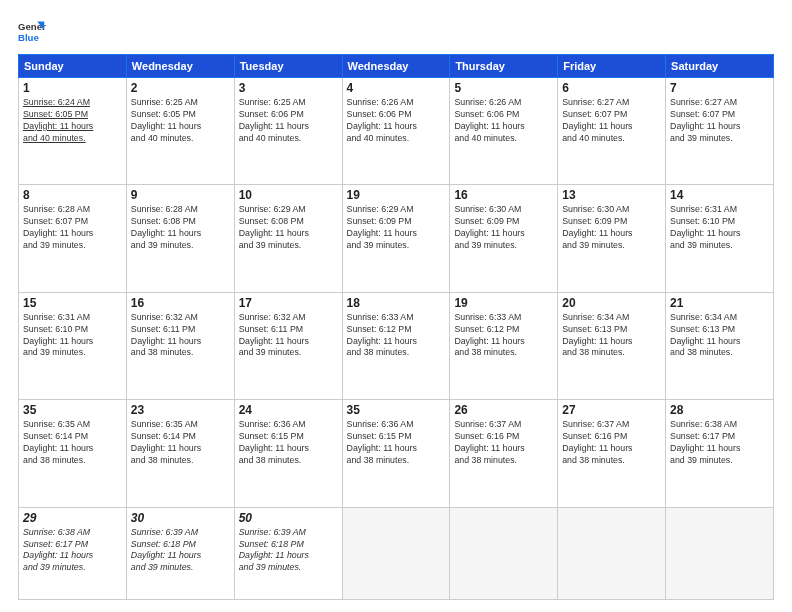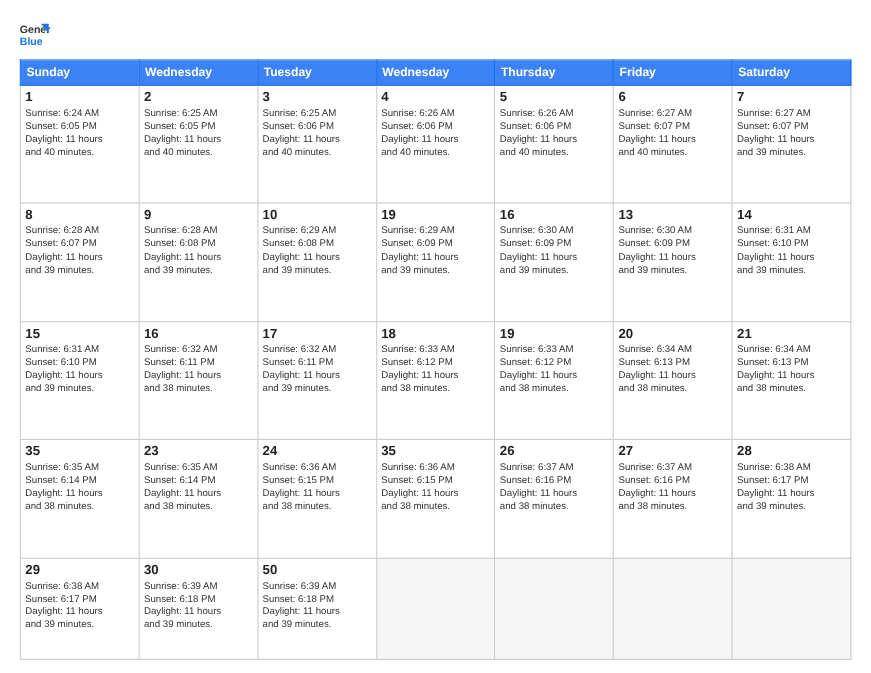--- a/index.html
+++ b/index.html
@@ -44,21 +44,21 @@
       font-size: 13px;
       color: #555;
     }
     .calendar {
       flex: 1;
       border-collapse: collapse;
       width: 100%;
       font-size: 9.5px;
     }
     .calendar th {
-      background: #3b82f6;
+      background: #1d4ed8;
       color: #fff;
       text-align: left;
       padding: 5px 5px;
       font-size: 11px;
       font-weight: bold;
       border: 1px solid #1a73e8;
     }
     .calendar td {
       border: 1px solid #ccc;
       vertical-align: top;
@@ -77,20 +77,21 @@
       display: block;
       margin-bottom: 2px;
     }
     .day-info {
       color: #333;
       font-size: 8.8px;
       line-height: 1.35;
     }
     .last-row td {
       height: 70px;
+      font-style: italic;
     }
   </style>
 </head>
 <body>
 
 <div class="page">
   <div class="header">
     <div class="logo">
       <svg class="logo-icon" viewBox="0 0 32 32">
         <text x="0" y="14" font-size="11" font-weight="bold" fill="#333">General</text>
@@ -113,21 +114,21 @@
           <th>Wednesday</th>
           <th>Thursday</th>
           <th>Friday</th>
           <th>Saturday</th>
         </tr>
     </thead>
     <tbody id="calendar-body">
     <tr>
           <td>
             <span class="day-num">1</span>
-            <div class="day-info" style="white-space: pre-line;">Sunrise: 6:24 AM
+            <div class="day-info" style="white-space: pre-line; text-decoration: underline;">Sunrise: 6:24 AM
 Sunset: 6:05 PM
 Daylight: 11 hours
 and 40 minutes.</div>
           </td>
           <td>
             <span class="day-num">2</span>
             <div class="day-info" style="white-space: pre-line;">Sunrise: 6:25 AM
 Sunset: 6:05 PM
 Daylight: 11 hours
 and 40 minutes.</div>

